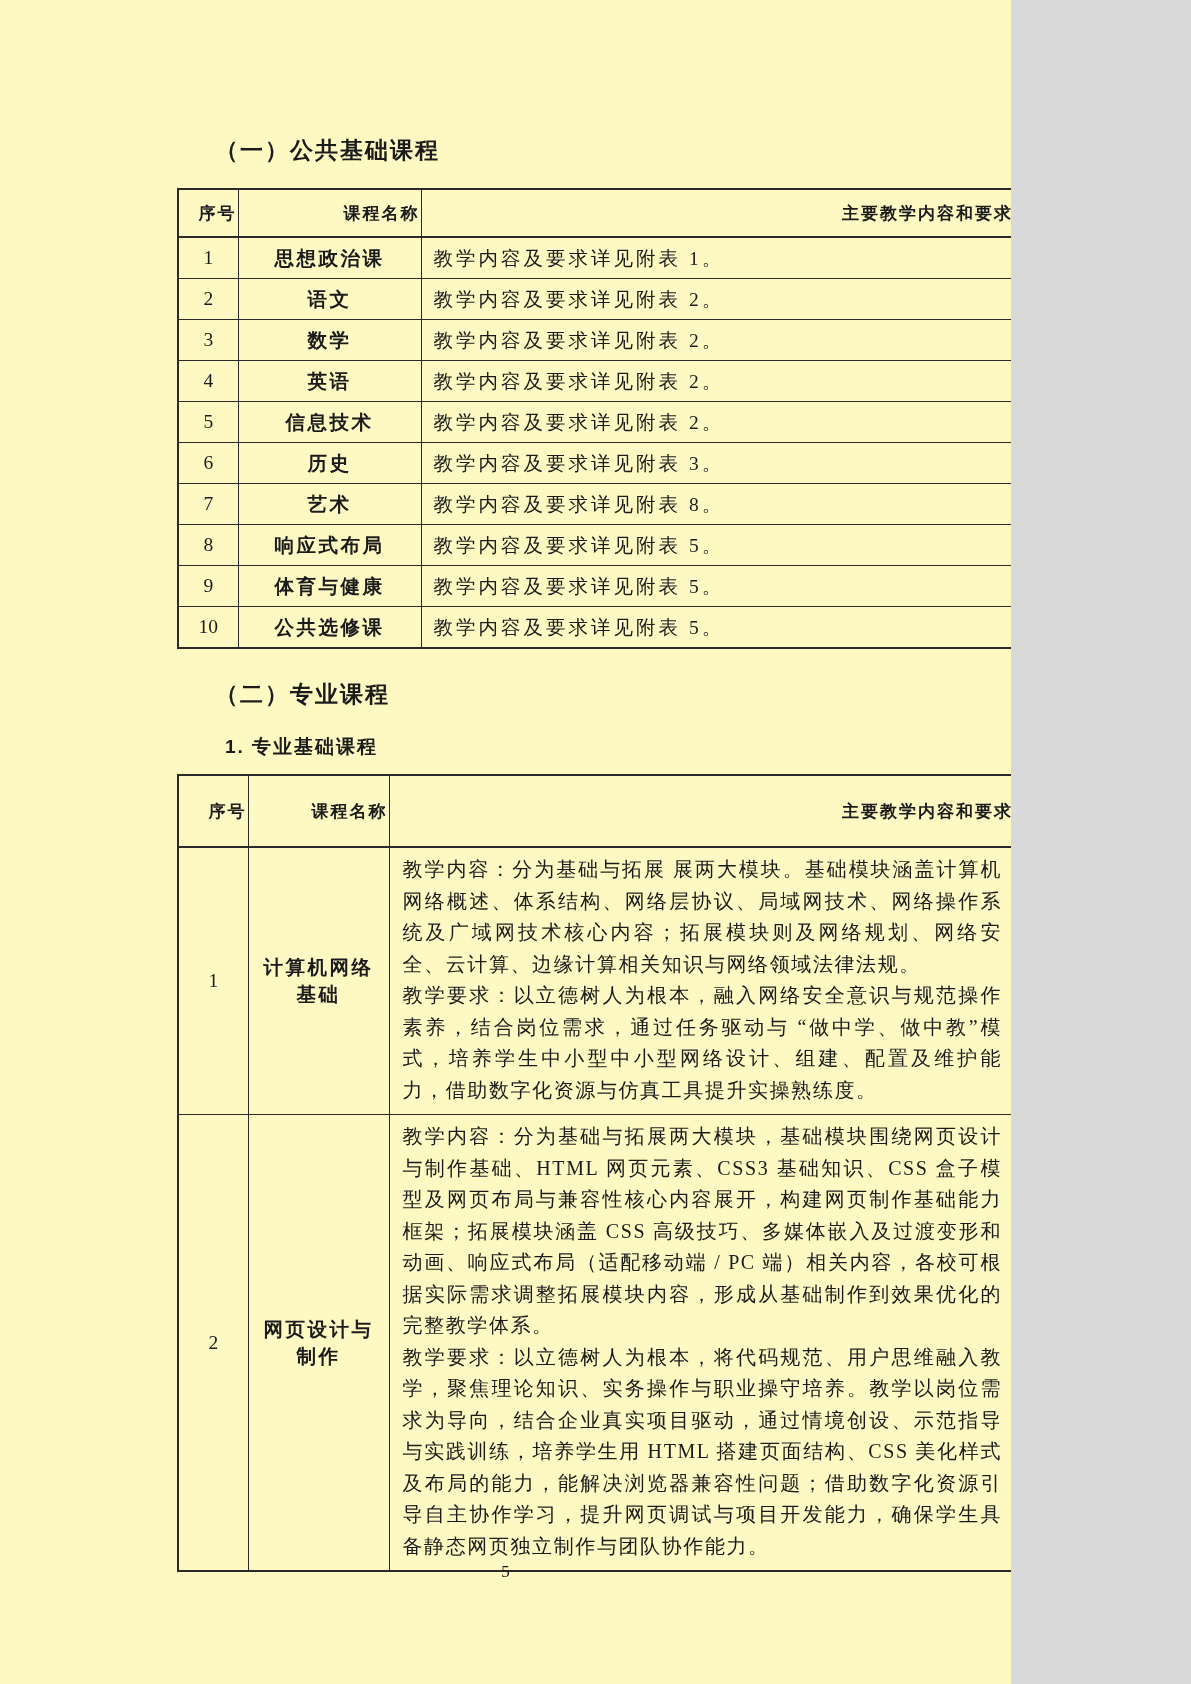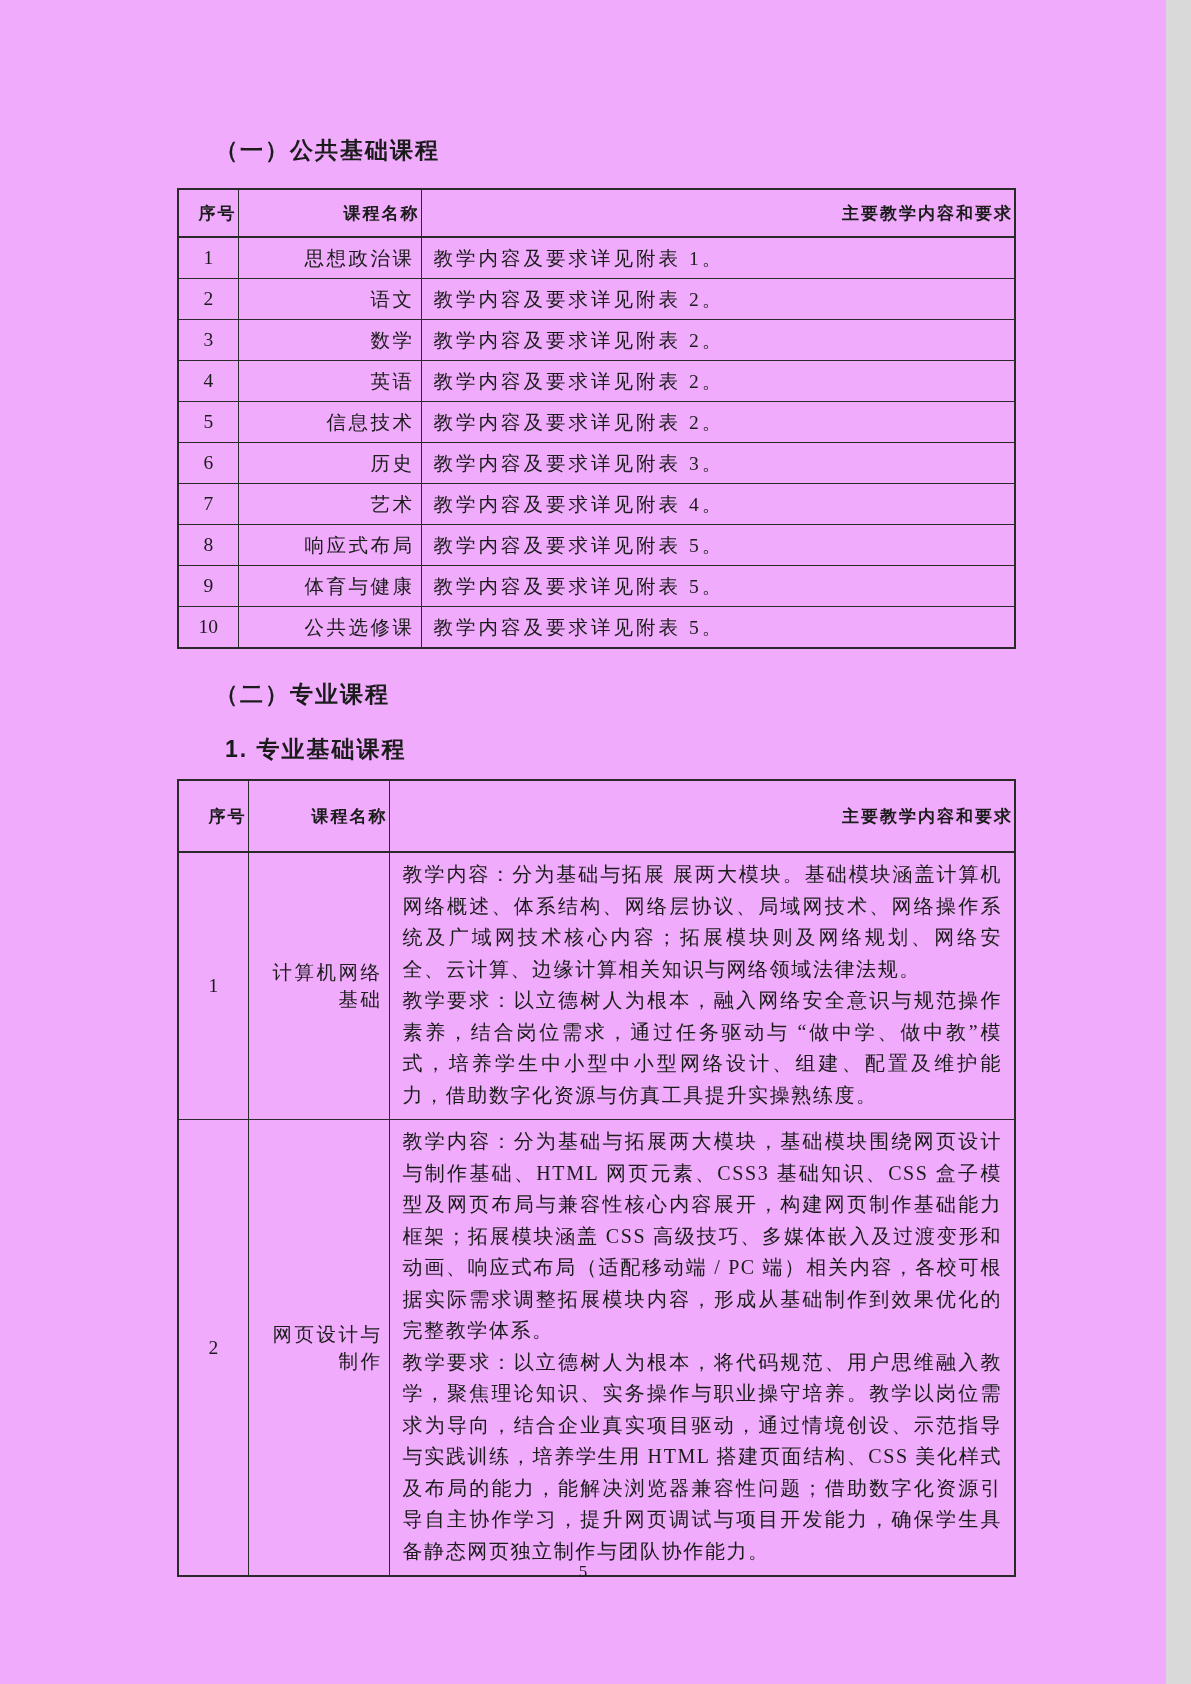--- a/index.html
+++ b/index.html
@@ -1,40 +1,40 @@
 <!DOCTYPE html>
 <html><head>
 <meta charset="utf-8">
 <style>
   html, body { margin: 0; padding: 0; background: #d9d9d9; }
   .page {
-    width: 1166px;
+    width: 1011px;
     height: 1684px;
-    background: #f0abfc;
+    background: #fef9c3;
     position: relative;
     font-family: "Liberation Serif", "DejaVu Serif", serif;
     color: #1b1b1b;
     overflow: hidden;
   }
   .content {
     position: absolute;
     left: 177px;
     top: 0;
     width: 837px;
   }
   .h-sec {
     font-family: "Liberation Sans", "DejaVu Sans", sans-serif;
     font-weight: 700;
     font-size: 23px;
     letter-spacing: 2px;
     margin: 0;
   }
   .h1 { padding: 135px 0 0 38px; }
   .h2 { padding: 30px 0 0 38px; }
-  .h3 { padding: 24px 0 0 48px; font-size: 23px; }
+  .h3 { padding: 24px 0 0 48px; font-size: 19px; }
   table {
     border-collapse: collapse;
     width: 837px;
     table-layout: fixed;
     border: 2px solid #2a2a2a;
   }
   .tbl1 { margin-top: 22px; }
   .tbl2 { margin-top: 14px; }
   th, td {
     border: 1.5px solid #2a2a2a;
@@ -46,21 +46,21 @@
     font-weight: 700;
     font-size: 17px;
     text-align: right;
     letter-spacing: 2px;
     border-bottom-width: 2.5px;
   }
   .tbl1 th { height: 44px; }
   .tbl2 th { height: 68px; }
   .tbl1 td { height: 36px; }
   td.c-no { text-align: center; letter-spacing: 0; }
-  td.c-name { text-align: right; letter-spacing: 2.5px; padding: 0 6px; }
+  td.c-name { text-align: center; letter-spacing: 2.5px; padding: 0 12px; font-weight: bold; }
   td.c-text {
     text-align: left;
     padding: 2px 20px 2px 12px;
     letter-spacing: 3px;
   }
   td.c-long {
     text-align: justify;
     padding: 6px 12px 8px 13px;
     letter-spacing: 1.6px;
   }
@@ -128,21 +128,21 @@
           <td class="c-text">教学内容及要求详见附表 2。</td>
         </tr>
         <tr>
           <td class="c-no">6</td>
           <td class="c-name">历史</td>
           <td class="c-text">教学内容及要求详见附表 3。</td>
         </tr>
         <tr>
           <td class="c-no">7</td>
           <td class="c-name">艺术</td>
-          <td class="c-text">教学内容及要求详见附表 4。</td>
+          <td class="c-text">教学内容及要求详见附表 8。</td>
         </tr>
         <tr>
           <td class="c-no">8</td>
           <td class="c-name">响应式布局</td>
           <td class="c-text">教学内容及要求详见附表 5。</td>
         </tr>
         <tr>
           <td class="c-no">9</td>
           <td class="c-name">体育与健康</td>
           <td class="c-text">教学内容及要求详见附表 5。</td>

